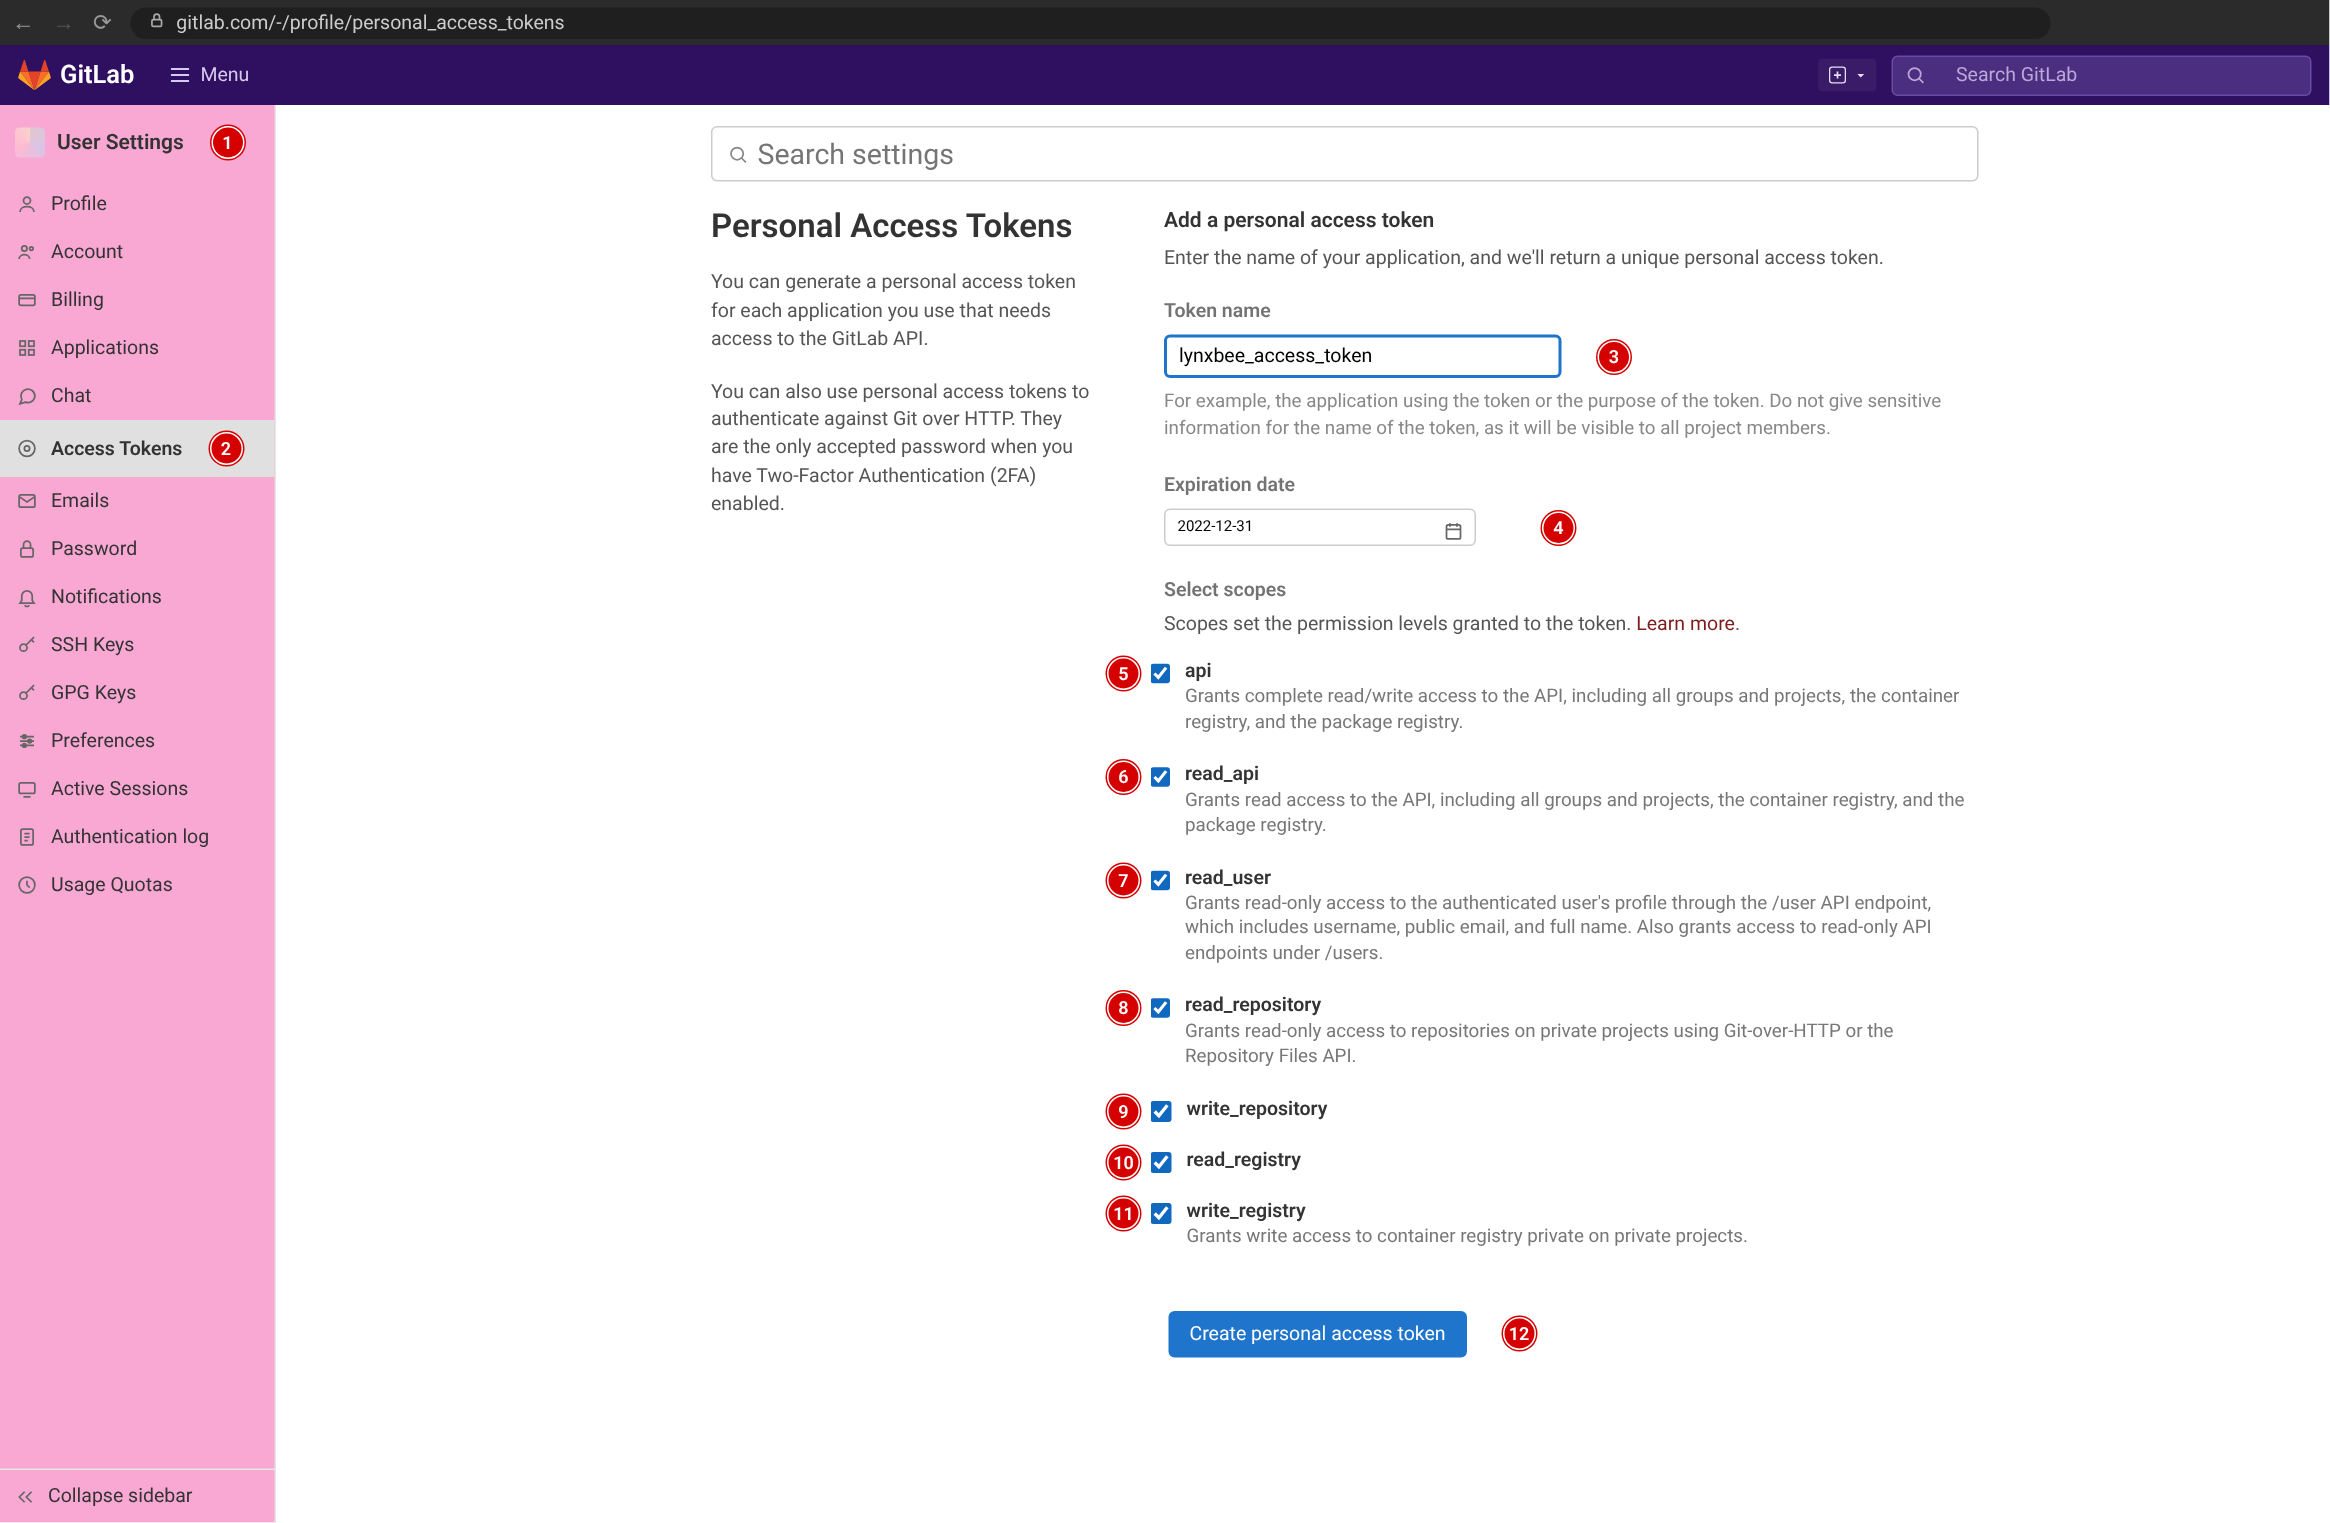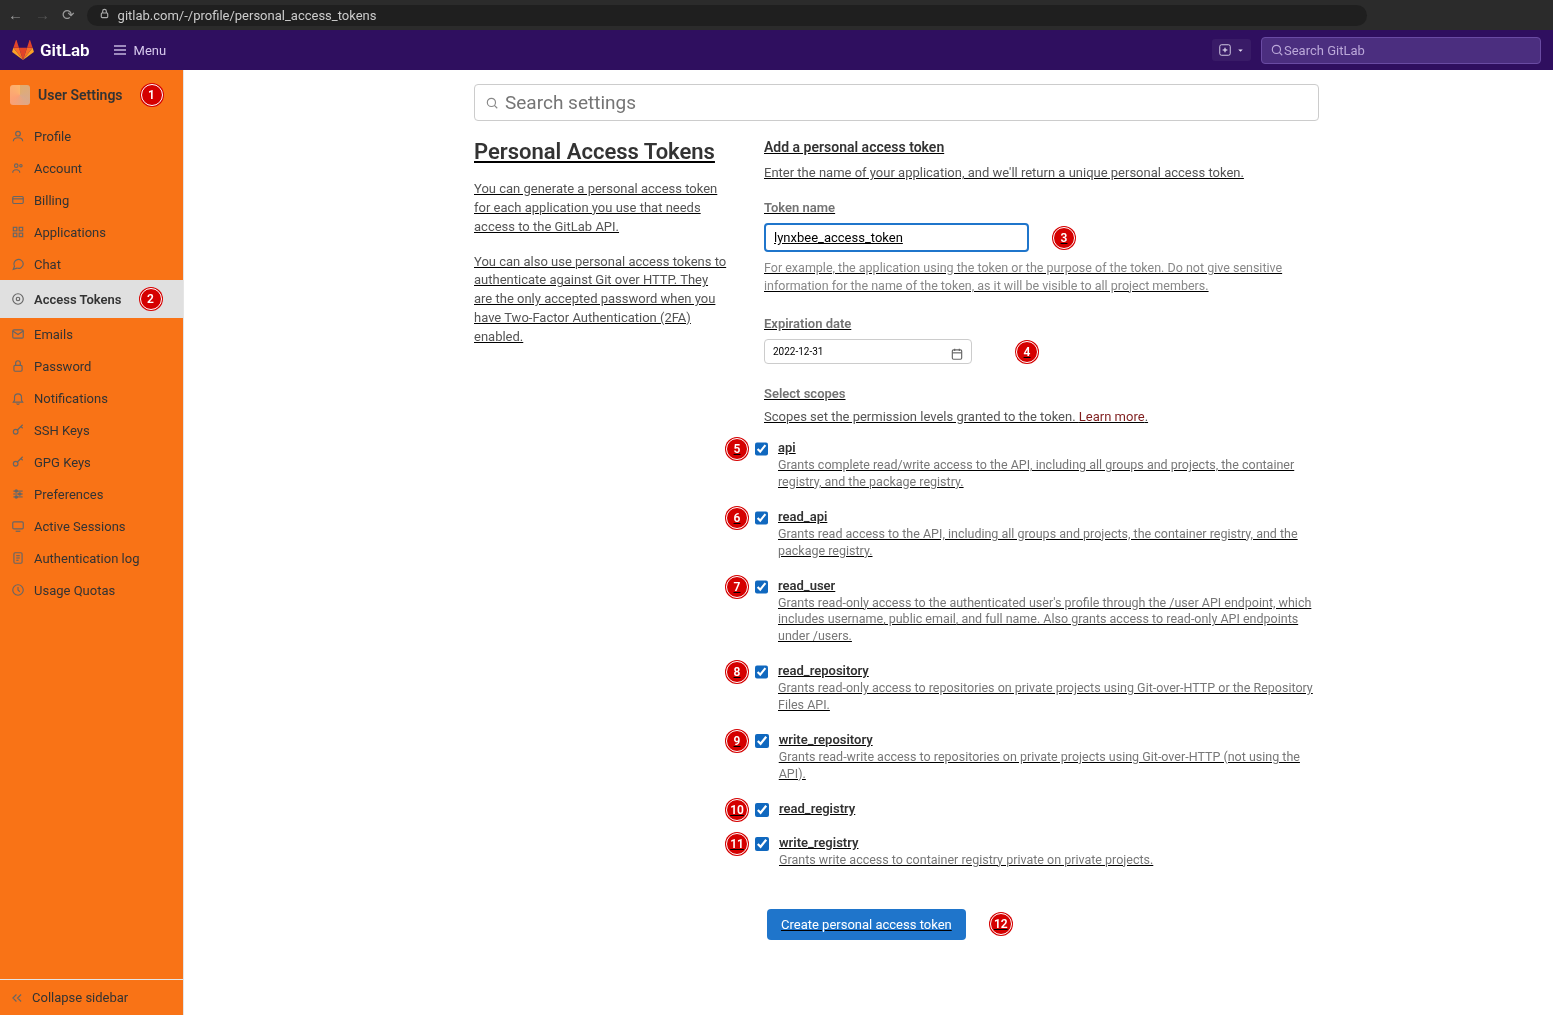--- a/index.html
+++ b/index.html
@@ -14,45 +14,45 @@
 .lock-icon { color: #aaa; font-size: 12px; }
 .url-text { color: #ccc; font-size: 13px; }
 
 
 .header-bar { background: #2f0f5f; height: 40px; display: flex; align-items: center; padding: 0 12px; color: #fff; }
 .gitlab-logo { display: flex; align-items: center; gap: 6px; font-size: 17px; font-weight: 600; }
 .logo-icon { width: 22px; height: 22px; }
 .menu-toggle { display: flex; align-items: center; gap: 6px; margin-left: 22px; color: #d7c9ed; font-size: 13px; }
 .header-spacer { flex: 1; }
 .plus-dropdown { display: flex; align-items: center; gap: 4px; background: rgba(255,255,255,0.05); padding: 4px 6px; border-radius: 3px; color: #e6dff3; }
-.search-header { margin-left: 10px; background: #4b2e7f; border: 1px solid #6a4ba3; border-radius: 4px; padding: 5px 8px; display: flex; align-items: center; gap: 0; width: 280px; }
+.search-header { margin-left: 10px; background: #4b2e7f; border: 1px solid #6a4ba3; border-radius: 4px; padding: 5px 8px; display: flex; align-items: center; gap: 20px; width: 280px; }
 .search-header input { background: transparent; border: none; color: #ccc; font-size: 13px; outline: none; flex: 1; }
 .search-header input::placeholder { color: #bba8d9; }
 
 
 .layout { display: flex; height: calc(100vh - 70px); }
 
 
-.sidebar { width: 184px; background: #f97316; border-right: 1px solid #e5e5e5; display: flex; flex-direction: column; position: relative; }
+.sidebar { width: 184px; background: #f9a8d4; border-right: 1px solid #e5e5e5; display: flex; flex-direction: column; position: relative; }
 .sidebar-header { display: flex; align-items: center; gap: 8px; padding: 14px 10px; }
 .avatar-icon { width: 20px; height: 20px; border-radius: 3px; background: conic-gradient(#c8e6c9, #bbdefb, #ffcdd2, #fff9c4); opacity: 0.5; }
 .sidebar-title { font-size: 14px; font-weight: 600; color: #333; }
 .sidebar-list { list-style: none; }
 .sidebar-item { display: flex; align-items: center; gap: 8px; padding: 8px 10px; font-size: 13px; color: #333; cursor: pointer; }
 .sidebar-item.active { background: #e0e0e0; font-weight: 600; }
 .sidebar-icon { width: 16px; height: 16px; display: flex; align-items: center; justify-content: center; color: #666; }
 .sidebar-footer { position: absolute; bottom: 0; left: 0; right: 0; border-top: 1px solid #e5e5e5; padding: 10px; display: flex; align-items: center; gap: 8px; font-size: 13px; color: #333; cursor: pointer; }
 
 
 .content { flex: 1; padding: 14px 28px 28px 290px; overflow-y: auto; }
 .settings-search { border: 1px solid #ccc; border-radius: 4px; padding: 6px 10px; display: flex; align-items: center; gap: 6px; width: 845px; margin-bottom: 18px; }
 .settings-search input { border: none; font-size: 19px; outline: none; flex: 1; }
 .settings-search-icon { color: #888; }
 
-.two-col { display: flex; gap: 35px; width: 845px; text-decoration: underline; }
+.two-col { display: flex; gap: 47px; width: 845px; }
 .left-col { width: 255px; }
 .right-col { flex: 1; }
 .page-h1 { font-size: 22px; font-weight: 600; color: #333; margin-bottom: 16px; }
 .help-p { font-size: 13px; color: #555; line-height: 1.45; margin-bottom: 16px; }
 
 .section-h2 { font-size: 14px; font-weight: 600; color: #333; margin-bottom: 10px; }
 .section-sub { font-size: 13px; color: #555; margin-bottom: 20px; }
 .field-label { font-size: 13px; font-weight: 600; color: #737373; display: block; margin-bottom: 8px; }
 .text-input { border: 2px solid #1f75cb; border-radius: 4px; padding: 5px 8px; font-size: 13px; width: 265px; display: block; }
 .field-help { font-size: 12.5px; color: #888; margin-top: 7px; line-height: 1.4; }
@@ -392,21 +392,20 @@
                 </div>
               </div>
             </div>
 
           <div class="scope-outer">
               <span class="badge">9</span>
             <div class="scope-row">
                 <input type="checkbox" class="scope-cb" checked="" style="">
                 <div class="scope-body">
                   <div class="scope-name">write_repository</div>
-                  <div class="scope-desc">Grants read-write access to repositories on private projects using Git-over-HTTP (not using the API).</div>
                 </div>
               </div>
             </div>
 
           <div class="scope-outer">
               <span class="badge">10</span>
             <div class="scope-row">
                 <input type="checkbox" class="scope-cb" checked="" style="">
                 <div class="scope-body">
                   <div class="scope-name">read_registry</div>

